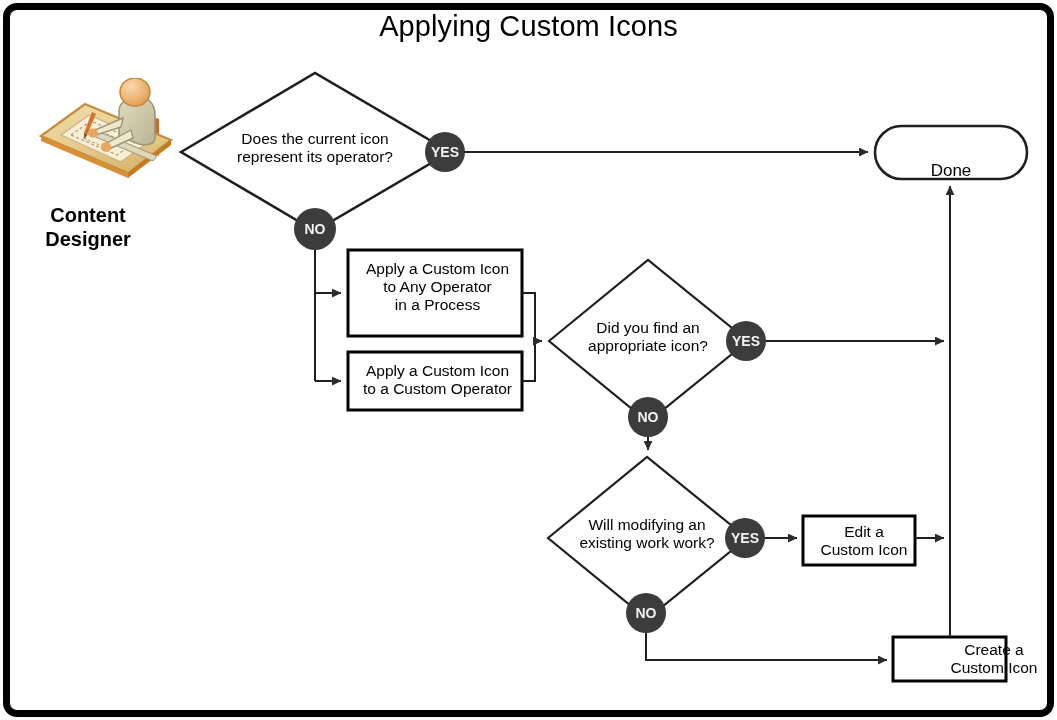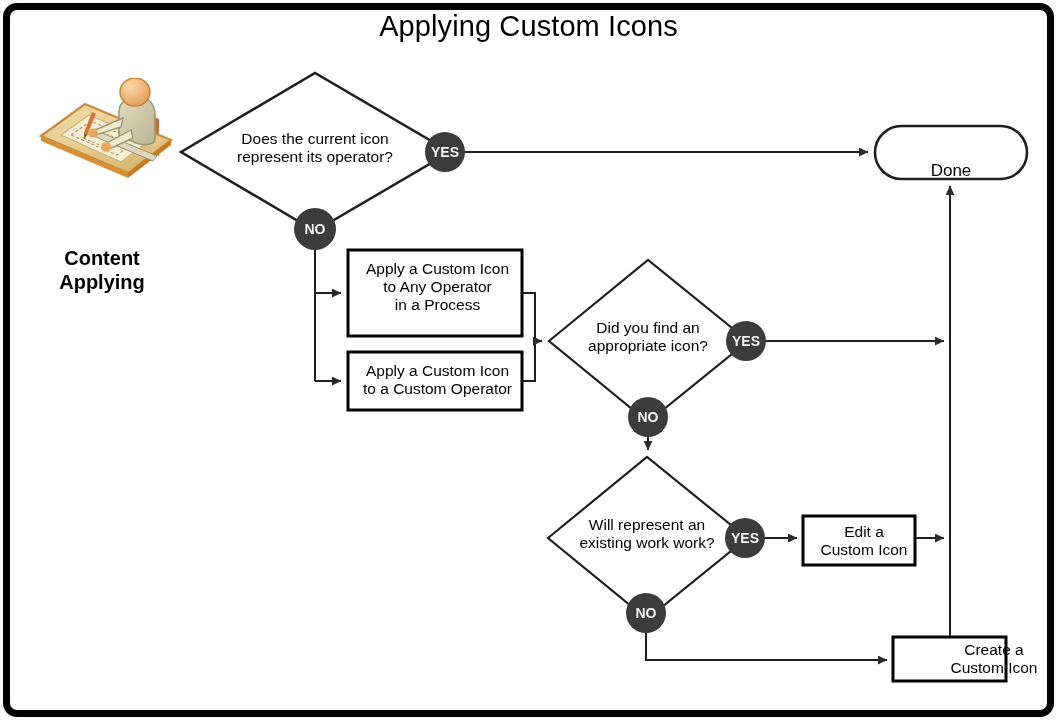--- a/index.html
+++ b/index.html
@@ -129,21 +129,21 @@
 
     <ellipse cx="60" cy="55" rx="5" ry="4.6" fill="#e8a75c"></ellipse>
     <ellipse cx="73" cy="69" rx="5.2" ry="4.8" fill="#e8a75c"></ellipse>
 
     <path d="M59 34 L63 36 L54 57 L51 55 Z" fill="#d4722b"></path>
     <path d="M51 55 L54 57 L51.5 61 Z" fill="#6b4522"></path>
 
     <ellipse cx="102" cy="14" rx="15" ry="14" fill="url(#headG)" stroke="#c4822f" stroke-width="1.4"></ellipse>
   </svg>
 
-  <div class="role-label" style="left:22px; top:203px; width:160px;margin-top:43px;"><span>Content</span><br><span>Applying</span></div>
+  <div class="role-label" style="left:8px; top:203px; width:160px;"><span>Content</span><br><span>Designer</span></div>
 
   <svg class="layer" viewBox="0 0 1057 720">
     <defs>
       <marker id="arrow" markerWidth="10" markerHeight="9" refX="9.2" refY="4.5" orient="auto" markerUnits="userSpaceOnUse">
         <path d="M0,0 L9.6,4.5 L0,9 Z" fill="#2b2b2b"></path>
       </marker>
     </defs>
 
     <g stroke="#1f1f1f" stroke-width="2" fill="none" stroke-linejoin="miter">
 
@@ -190,21 +190,21 @@
       <circle cx="648" cy="417" r="20" fill="#3c3c3c"></circle>
       <circle cx="745" cy="538" r="20" fill="#3c3c3c"></circle>
       <circle cx="646" cy="613" r="20" fill="#3c3c3c"></circle>
     </g>
   </svg>
 
   <div class="node-text diamond-text" style="left:195px; top:130px; width:240px;"><span>Does the current icon</span><br><span>represent its operator?</span></div>
 
   <div class="node-text diamond-text" style="left:568px; top:319px; width:160px;"><span>Did you find an</span><br><span>appropriate icon?</span></div>
 
-  <div class="node-text diamond-text" style="left:563px; top:516px; width:168px;"><span>Will represent an</span><br><span>existing work work?</span></div>
+  <div class="node-text diamond-text" style="left:563px; top:516px; width:168px;"><span>Will modifying an</span><br><span>existing work work?</span></div>
 
   <div class="node-text box-text" style="left:355px; top:260px; width:165px;">Apply a Custom Icon
 to Any Operator
 in a Process</div>
 
   <div class="node-text box-text" style="left:355px; top:362px; width:165px;">Apply a Custom Icon
 to a Custom Operator</div>
 
   <div class="node-text box-text" style="left:809px; top:523px; width:110px;">Edit a
 Custom Icon</div>

